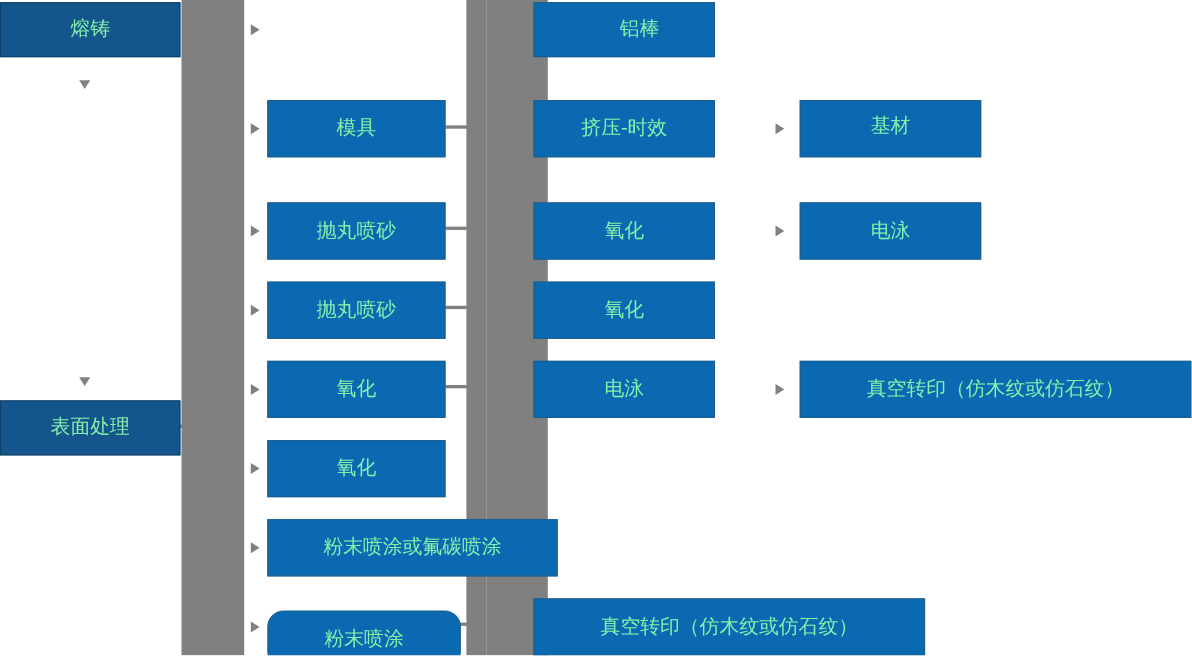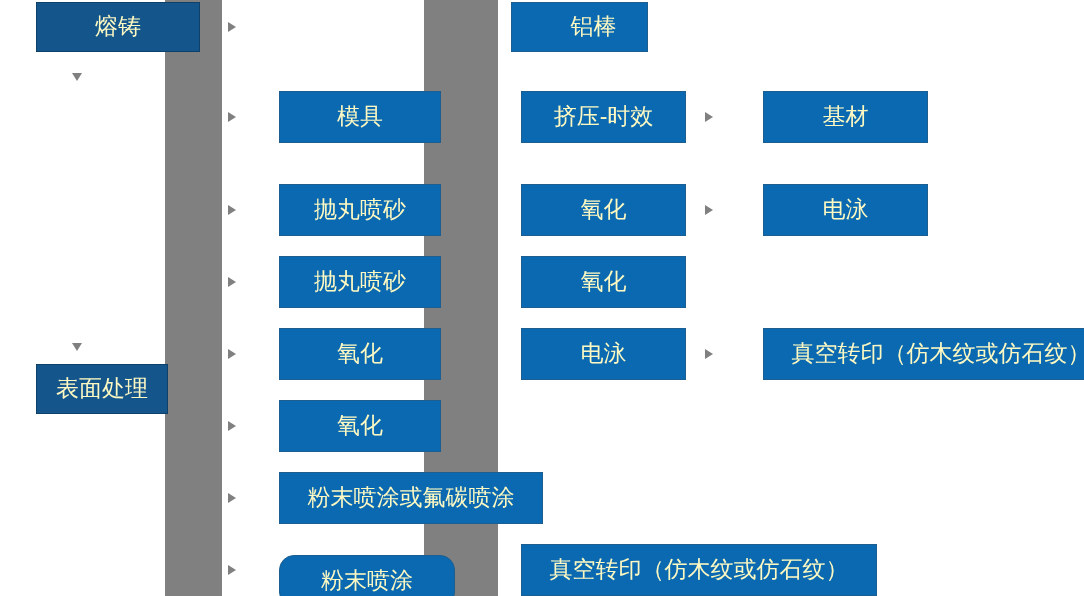--- a/index.html
+++ b/index.html
@@ -14,30 +14,29 @@
     position: relative;
     width: 1084px;
     height: 596px;
     overflow: hidden;
     background: #ffffff;
   }
   .node {
     position: absolute;
     background: #0A69B0;
     border: 1px solid #1b5e8f;
-    color: #fef9c3;
+    color: #86efac;
     display: flex;
     align-items: center;
     justify-content: center;
     text-align: center;
-    font-size: 23px;
+    font-size: 18px;
     line-height: 1.1;
     box-sizing: border-box;
     white-space: nowrap;
-    margin-left: 36px;
   }
   .node.dark {
     background: #14558B;
     border: 1px solid #0f4068;
   }
   .connector {
     position: absolute;
     background: #808080;
   }
   .arrow {
@@ -70,21 +69,21 @@
   <div class="connector" style="left:405px; top:206px; width:22px; height:3px;"></div>
   <div class="connector" style="left:405px; top:278px; width:22px; height:3px;"></div>
   <div class="connector" style="left:405px; top:350px; width:22px; height:3px;"></div>
   <div class="connector" style="left:405px; top:566px; width:22px; height:3px;"></div>
 
   <div class="connector" style="left:163px; top:386px; width:20px; height:3px;"></div>
 
   <div class="node dark" style="left:0px; top:2px; width:164px; height:50px;">
     <span>熔铸</span>
   </div>
-  <div class="node dark" style="left:0px; top:364px; width:132px; height:50px;">
+  <div class="node dark" style="left:0px; top:364px; width:164px; height:50px;">
     <span>表面处理</span>
   </div>
 
   <div class="arrow-down" style="left:72px; top:73px;"></div>
   <div class="arrow-down" style="left:72px; top:343px;"></div>
 
   <div class="node" style="left:243px; top:91px; width:162px; height:52px;align-items:center;">
     <span>模具</span>
   </div>
   <div class="node" style="left:243px; top:184px; width:162px; height:52px;">
@@ -108,40 +107,40 @@
 
   <div class="arrow" style="left:228px; top:22px;"></div>
   <div class="arrow" style="left:228px; top:112px;"></div>
   <div class="arrow" style="left:228px; top:205px;"></div>
   <div class="arrow" style="left:228px; top:277px;"></div>
   <div class="arrow" style="left:228px; top:349px;"></div>
   <div class="arrow" style="left:228px; top:421px;"></div>
   <div class="arrow" style="left:228px; top:493px;"></div>
   <div class="arrow" style="left:228px; top:565px;"></div>
 
-  <div class="node" style="left:475px; top:2px; width:137px; height:50px;padding-left:28px;">
+  <div class="node" style="left:485px; top:2px; width:165px; height:50px;padding-left:28px;">
     <span>铝棒</span>
   </div>
   <div class="node" style="left:485px; top:91px; width:165px; height:52px;">
     <span>挤压-时效</span>
   </div>
   <div class="node" style="left:485px; top:184px; width:165px; height:52px;">
     <span>氧化</span>
   </div>
   <div class="node" style="left:485px; top:256px; width:165px; height:52px;">
     <span>氧化</span>
   </div>
   <div class="node" style="left:485px; top:328px; width:165px; height:52px;">
     <span>电泳</span>
   </div>
   <div class="node" style="left:485px; top:544px; width:356px; height:52px;">
     <span>真空转印（仿木纹或仿石纹）</span>
   </div>
 
-  <div class="node" style="left:727px; top:91px; width:165px; height:52px;">
+  <div class="node" style="left:727px; top:91px; width:165px; height:52px;font-family:Liberation Mono, monospace;">
     <span>基材</span>
   </div>
   <div class="node" style="left:727px; top:184px; width:165px; height:52px;">
     <span>电泳</span>
   </div>
   <div class="node" style="left:727px; top:328px; width:356px; height:52px;">
     <span>真空转印（仿木纹或仿石纹）</span>
   </div>
 
   <div class="arrow" style="left:705px; top:112px;"></div>

